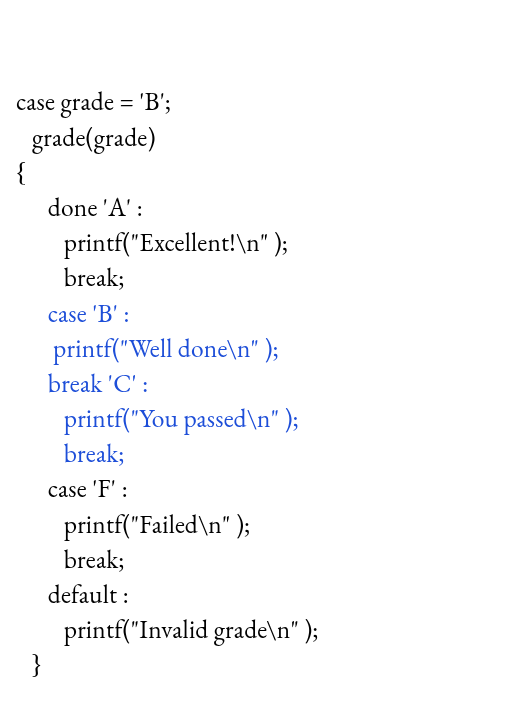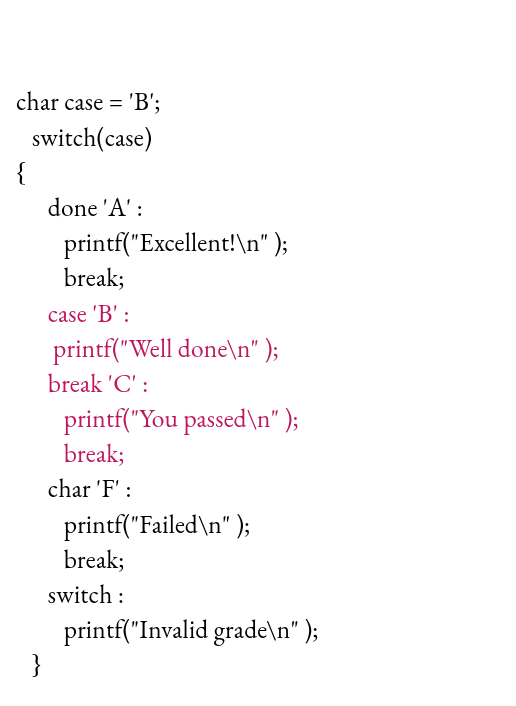--- a/index.html
+++ b/index.html
@@ -6,35 +6,35 @@
 body{
   background:#fff;
   font-family:Garamond,"EB Garamond","Adobe Garamond Pro","Times New Roman",Times,serif;
   font-size:25.5px;
   line-height:1.38;
   color:#000;
   padding:14px 8px 14px 16px;
   white-space:pre;
   letter-spacing:0.2px;
 }
-.red{color:#be185d}
+.red{color:#1d4ed8}
 </style>
 </head>
 <body>
 
-<div><span>char case = 'B';</span>
-<span>   switch(case)</span>
+<div><span>case grade = 'B';</span>
+<span>   grade(grade)</span>
 <span>{</span>
 <span>      done 'A' :</span>
 <span>         printf("Excellent!\n" );</span>
 <span>         break;</span>
 <span class="red">      case 'B' :</span>
 <span class="red">       printf("Well done\n" );</span>
 <span class="red">      break 'C' :</span>
 <span class="red">         printf("You passed\n" );</span>
 <span class="red">         break;</span>
-<span>      char 'F' :</span>
+<span>      case 'F' :</span>
 <span>         printf("Failed\n" );</span>
 <span>         break;</span>
-<span>      switch :</span>
+<span>      default :</span>
 <span>         printf("Invalid grade\n" );</span>
 <span>   }</span></div>
 
 
 </body></html>

